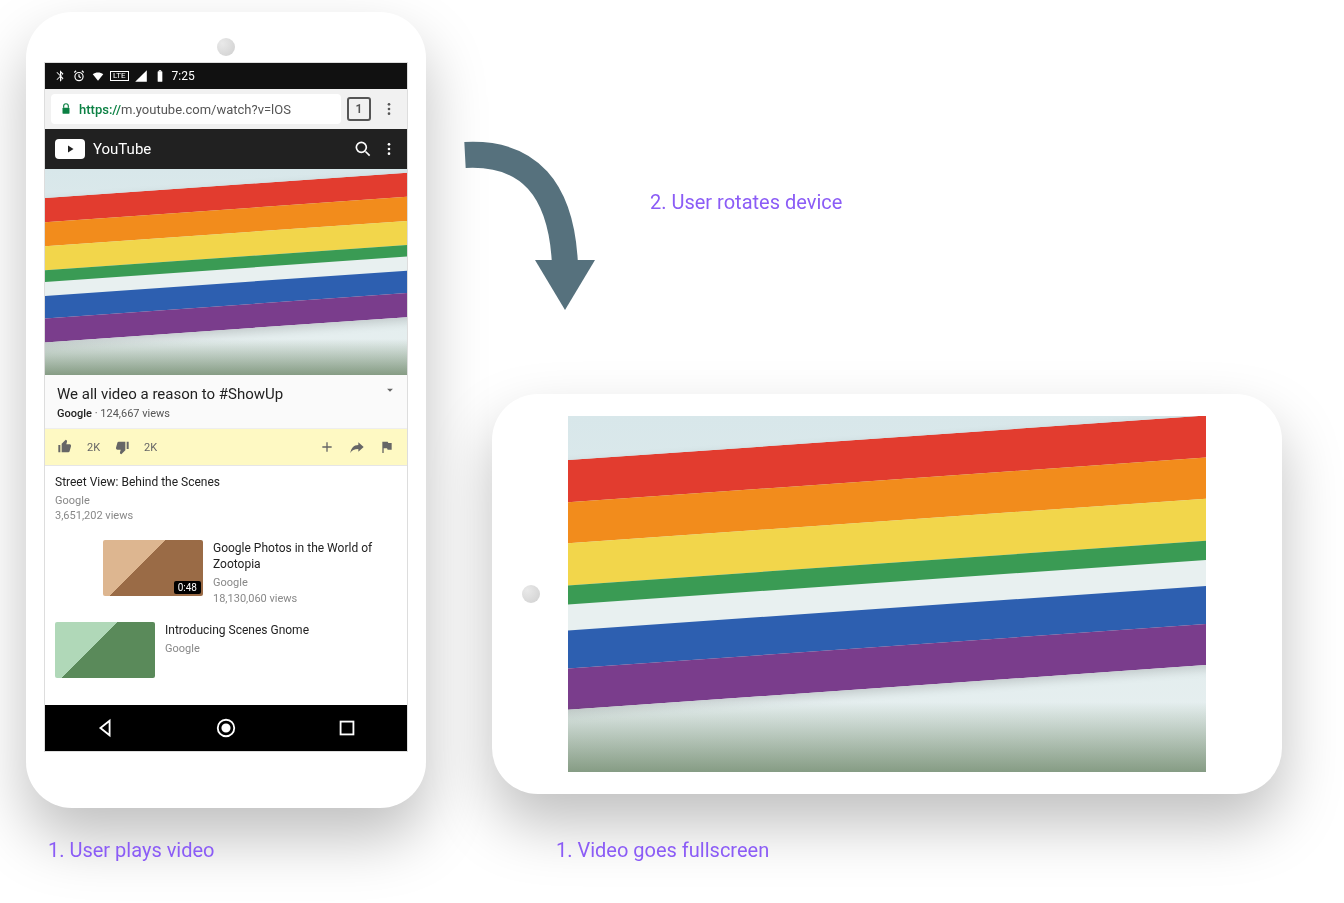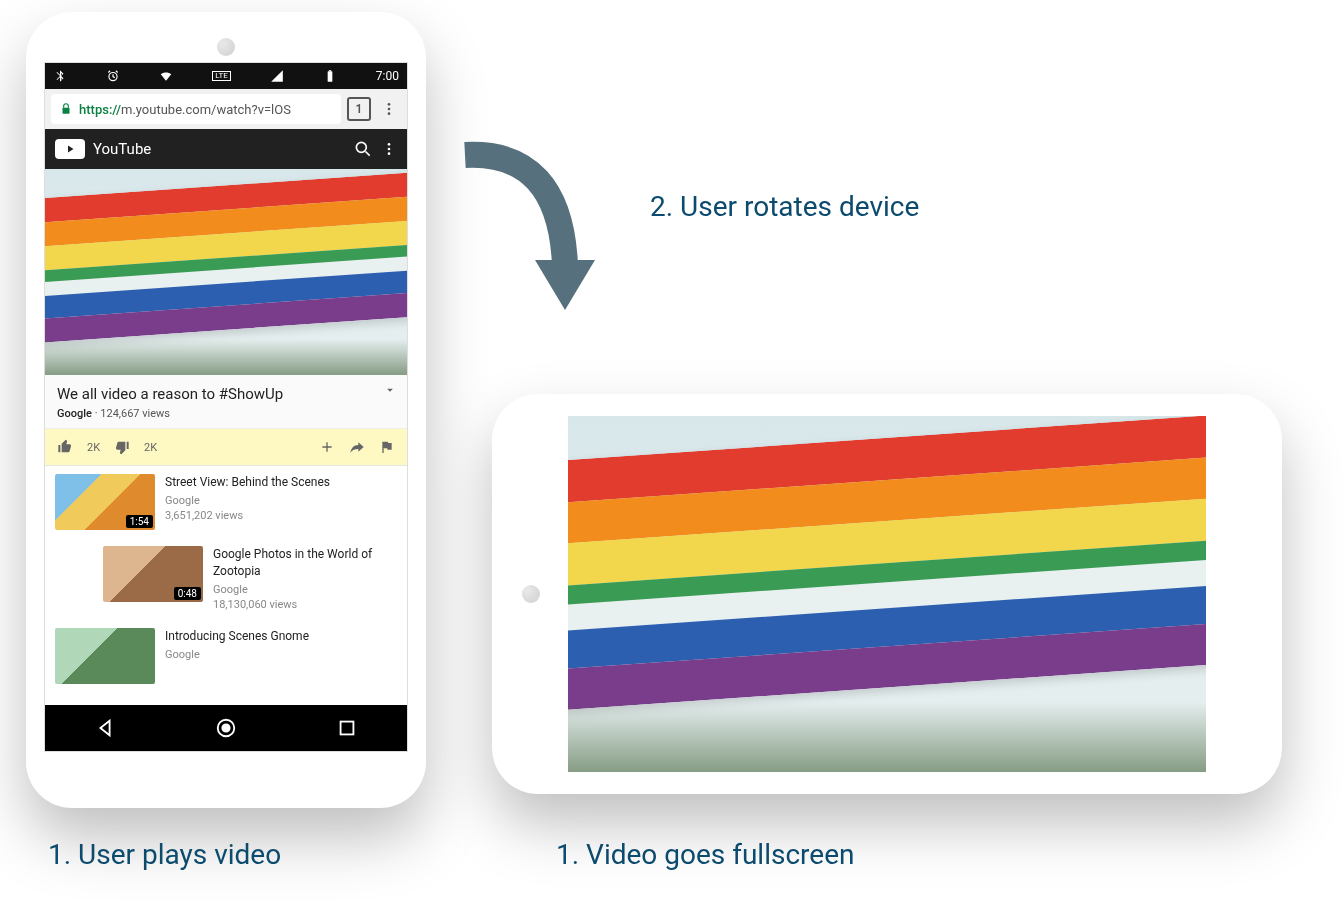--- a/index.html
+++ b/index.html
@@ -41,21 +41,21 @@
     position: relative;
     overflow: hidden;
     border: 1px solid #ddd;
   }
 
   
   .status-bar {
     height: 26px;
     background: #111;
     display: flex;
-    justify-content: space-between;
+    justify-content: flex-start;
     align-items: center;
     gap: 5px;
     padding: 0 8px;
     color: #fff;
     font-size: 12px;
   }
   .status-ic { width:14px; height:14px; }
 
   
   .url-bar {
@@ -218,22 +218,22 @@
     position:absolute;
     left: 450px;
     top: 130px;
     width: 180px;
     height: 200px;
   }
 
   
   .caption {
     position:absolute;
-    font-size: 28px;
-    color:#0c4a6e;
+    font-size: 20px;
+    color:#8b5cf6;
   }
   .cap1 { left: 48px; top: 838px; }
   .cap2 { left: 650px; top: 190px; }
   .cap3 { left: 556px; top: 838px; }
 </style>
 </head>
 <body>
 
 <div class="phone-portrait">
   <div class="speaker-top"></div>
@@ -252,21 +252,21 @@
           <path d="M12 20l9-11c-5-4-13-4-18 0l9 11z"></path>
         </svg>
       <span style="font-size:8px; border:1px solid #fff; padding:0 2px; line-height:1;">LTE</span>
       <svg class="status-ic" viewBox="0 0 24 24" fill="#fff">
           <path d="M2 22h20V2L2 22z"></path>
         </svg>
       <svg class="status-ic" viewBox="0 0 24 24" fill="#fff">
           <rect x="8" y="4" width="8" height="18" rx="1"></rect>
           <rect x="10" y="2" width="4" height="2"></rect>
         </svg>
-      <span>7:00</span>
+      <span>7:25</span>
     </div>
 
     <div class="url-bar">
       <div class="url-field">
         <svg class="lock-icon" viewBox="0 0 24 24" fill="#0b8043">
             <rect x="6" y="10" width="12" height="10" rx="1"></rect>
             <path d="M8 10V7a4 4 0 018 0v3" fill="none" stroke="#0b8043" stroke-width="2"></path>
           </svg>
         <span class="url-scheme">https://</span>
           <span>m.youtube.com/watch?v=lOS</span>
@@ -343,23 +343,20 @@
       <svg class="va-ic" viewBox="0 0 24 24" fill="#666">
           <path d="M14 9V5l8 7-8 7v-4c-6 0-10 2-12 6 1-7 5-12 12-12z"></path>
         </svg>
       <svg class="va-ic" viewBox="0 0 24 24" fill="#666">
           <path d="M5 3v18h2v-7h5l1 2h6V6h-5l-1-2H5z"></path>
         </svg>
     </div>
 
     <div class="related">
       <div class="related-item">
-        <div class="thumb thumb1">
-          <div class="thumb-dur">1:54</div>
-        </div>
         <div class="rel-meta">
           <div class="rel-title">Street View: Behind the Scenes</div>
           <div>Google</div>
           <div>3,651,202 views</div>
         </div>
       </div>
       <div class="related-item">
         <div class="thumb thumb2">
           <div class="thumb-dur">0:48</div>
         </div>

